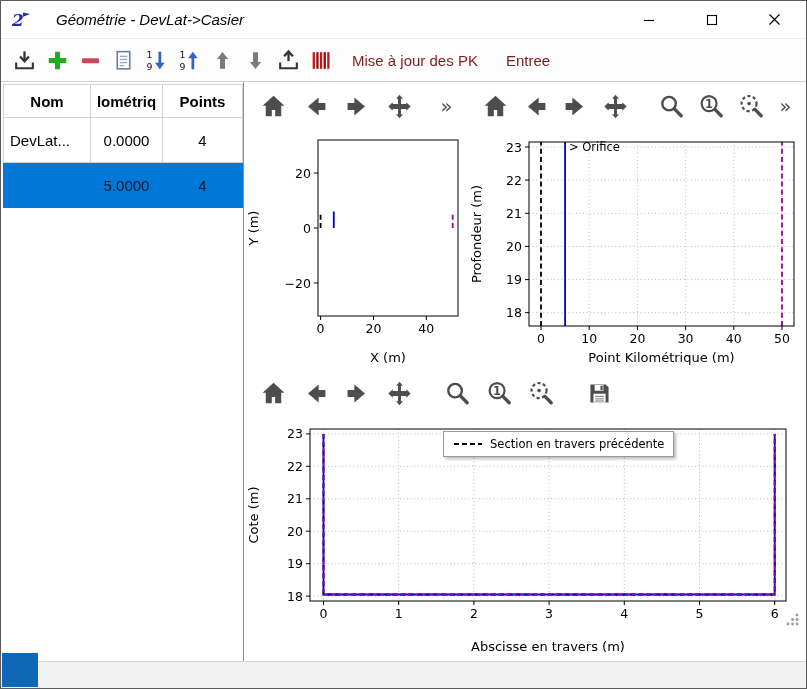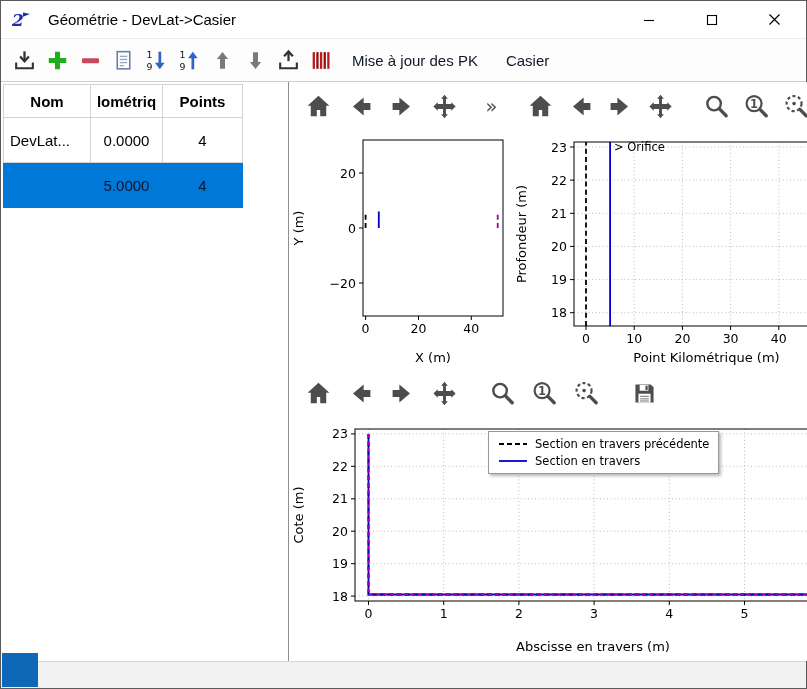--- a/index.html
+++ b/index.html
@@ -4,37 +4,37 @@
 <style>
   * { margin:0; padding:0; box-sizing:border-box; }
   html,body { width:807px; height:689px; overflow:hidden; }
   body { font-family:"Liberation Sans", sans-serif; background:#e8e8e8; }
   .window { position:absolute; left:0; top:0; width:807px; height:689px;
             border:1px solid #5a5a5a; background:#fff; display:flex; flex-direction:column; }
 
   
   .titlebar { height:37px; flex:0 0 auto; display:flex; align-items:center; padding-left:9px; background:#fff; }
   .app-icon { width:22px; height:22px; flex:0 0 auto; }
-  .title { font-size:15px; color:#000; margin-left:16px; flex:1 1 auto; white-space:nowrap; }
+  .title { font-size:15px; color:#000; margin-left:24px; flex:1 1 auto; white-space:nowrap;font-style:italic; }
   .win-controls { display:flex; height:100%; flex:0 0 auto; }
   .win-btn { width:63px; height:100%; display:flex; align-items:center; justify-content:center; background:none; border:none; }
 
   
   .toolbar { height:44px; flex:0 0 auto; display:flex; align-items:center; gap:2px; padding:0 8px;
              background:#fdfdfd; border-top:1px solid #ececec; border-bottom:1px solid #cfcfcf; }
   .tb-btn { width:31px; height:36px; display:flex; align-items:center; justify-content:center;
             background:none; border:none; }
   .tb-action { height:36px; padding:0 13px; display:flex; align-items:center; background:none; border:none;
-               font-family:"Liberation Sans",sans-serif; font-size:15px; color:#0f172a; white-space:nowrap; }
+               font-family:"Liberation Sans",sans-serif; font-size:15px; color:#7f1d1d; white-space:nowrap; }
   .ic { display:flex; }
   .ic svg { display:block; }
 
   
   .content { flex:1 1 auto; display:flex; min-height:0; }
-  .table-panel { width:288px; flex:0 0 auto; border-right:1px solid #8f8f8f; background:#fff; padding:2px 0 0 2px; }
+  .table-panel { width:243px; flex:0 0 auto; border-right:1px solid #8f8f8f; background:#fff; padding:2px 0 0 2px; }
   table { border-collapse:collapse; width:239px; font-size:15px; table-layout:fixed; }
   th { font-weight:bold; border:1px solid #d2d2d2; height:33px; text-align:center; overflow:hidden; white-space:nowrap; background:#fff; }
   td { border:1px solid #d2d2d2; height:45px; text-align:center; overflow:hidden; white-space:nowrap; background:#fff;margin-left:6px; }
   td.nom { text-align:left; padding-left:6px; }
   tr.selected td { background:#0078d7; color:#0f172a; border-color:#0078d7; }
 
   .plots { flex:1 1 auto; display:flex; flex-direction:column; background:#fff; position:relative; }
   .plots-top { display:flex; height:287px; flex:0 0 auto; }
   .plot-box { display:flex; flex-direction:column; }
   .plot-box.plan { width:223px; }
@@ -183,21 +183,21 @@
           <svg viewBox="0 0 24 24" width="25" height="25">
             <rect x="3.5" y="4" width="2.2" height="16" fill="#c01818"></rect>
             <rect x="7" y="4" width="2.2" height="16" fill="#8c0f0f"></rect>
             <rect x="10.5" y="4" width="2.2" height="16" fill="#c01818"></rect>
             <rect x="14" y="4" width="2.2" height="16" fill="#8c0f0f"></rect>
             <rect x="17.5" y="4" width="2.2" height="16" fill="#c01818"></rect>
           </svg>
         </span>
       </button>
       <button class="tb-action">Mise à jour des PK</button>
-      <button class="tb-action">Casier</button>
+      <button class="tb-action">Entree</button>
     </div>
 
   <div class="content">
     <div class="table-panel">
       <table id="geom-table">
         <colgroup>
             <col style="width:87px">
             <col style="width:72px">
             <col style="width:80px">
           </colgroup>
@@ -514,26 +514,20 @@
               <text class="axlabel" x="304" y="236" text-anchor="middle">Abscisse en travers (m)</text>
               <text class="axlabel" x="14" y="100" text-anchor="middle" transform="rotate(-90 14 100)">Cote (m)</text>
             </svg>
           <div class="legend" id="legend">
               <div class="legend-row">
                 <svg width="30" height="10">
                   <line x1="1" y1="5" x2="29" y2="5" stroke="#000000" stroke-width="1.8" stroke-dasharray="5,3"></line>
                 </svg>
                 <span>Section en travers précédente</span>
               </div>
-              <div class="legend-row">
-                <svg width="30" height="10">
-                  <line x1="1" y1="5" x2="29" y2="5" stroke="#0000cd" stroke-width="1.8"></line>
-                </svg>
-                <span>Section en travers</span>
-              </div>
             </div>
         </div>
       </div>
 
       <span class="grip">
         <svg width="15" height="15" viewBox="0 0 15 15">
           <circle cx="12" cy="3" r="1.4" fill="#9a9a9a"></circle>
             <circle cx="12" cy="7.5" r="1.4" fill="#9a9a9a"></circle>
           <circle cx="12" cy="12" r="1.4" fill="#9a9a9a"></circle>
             <circle cx="7.5" cy="7.5" r="1.4" fill="#9a9a9a"></circle>

